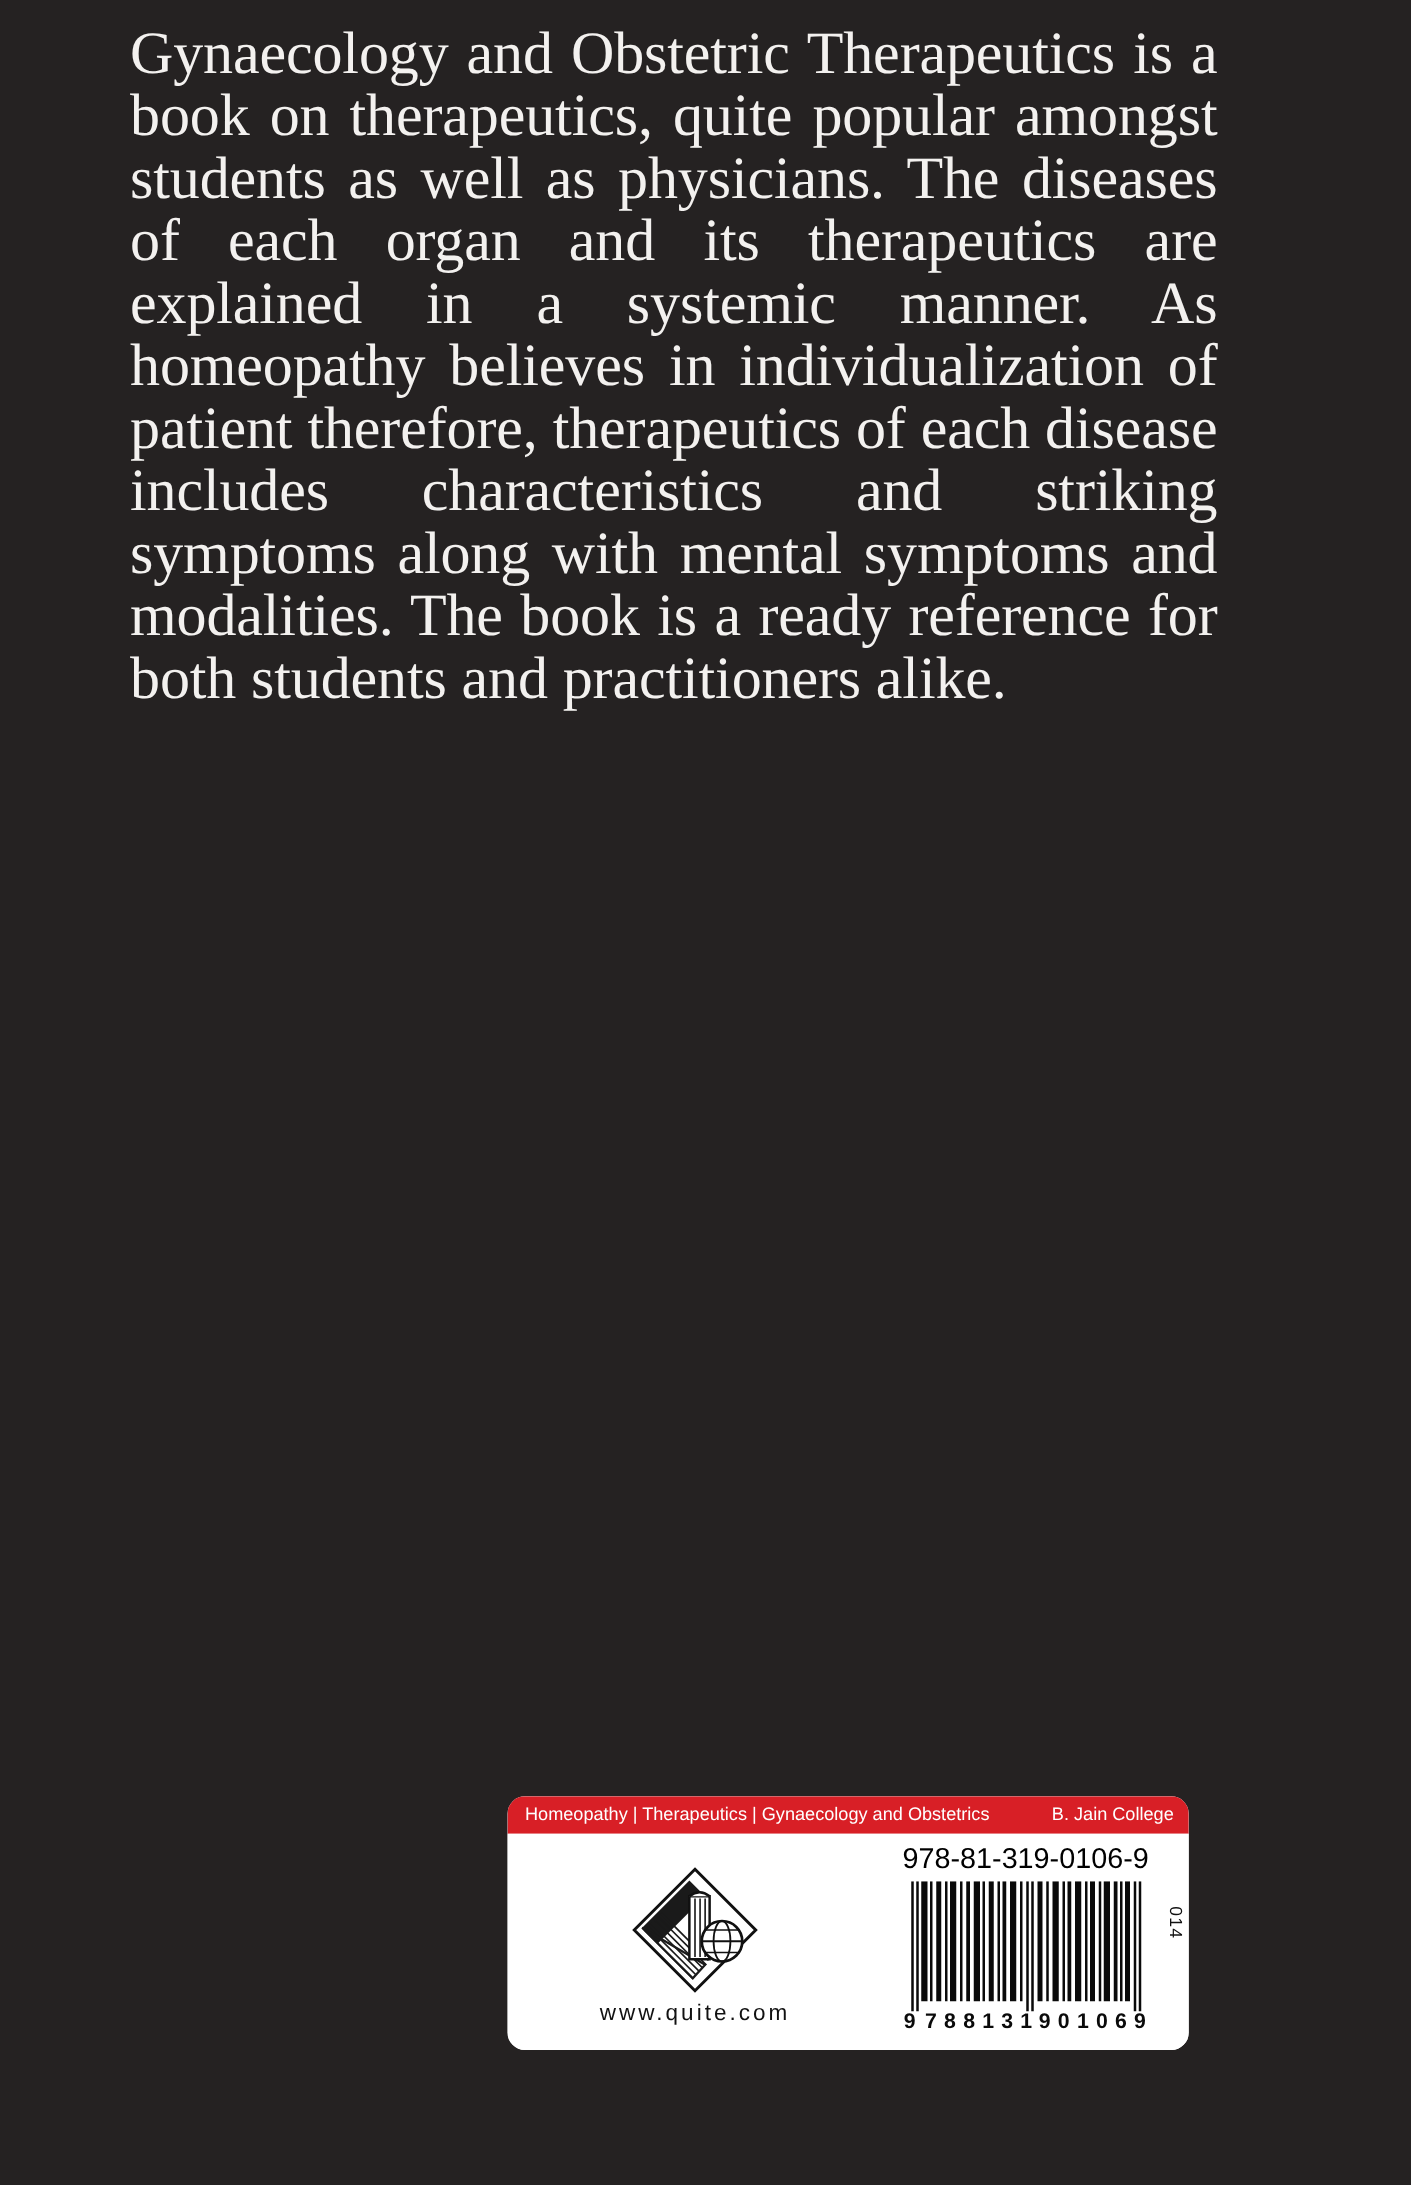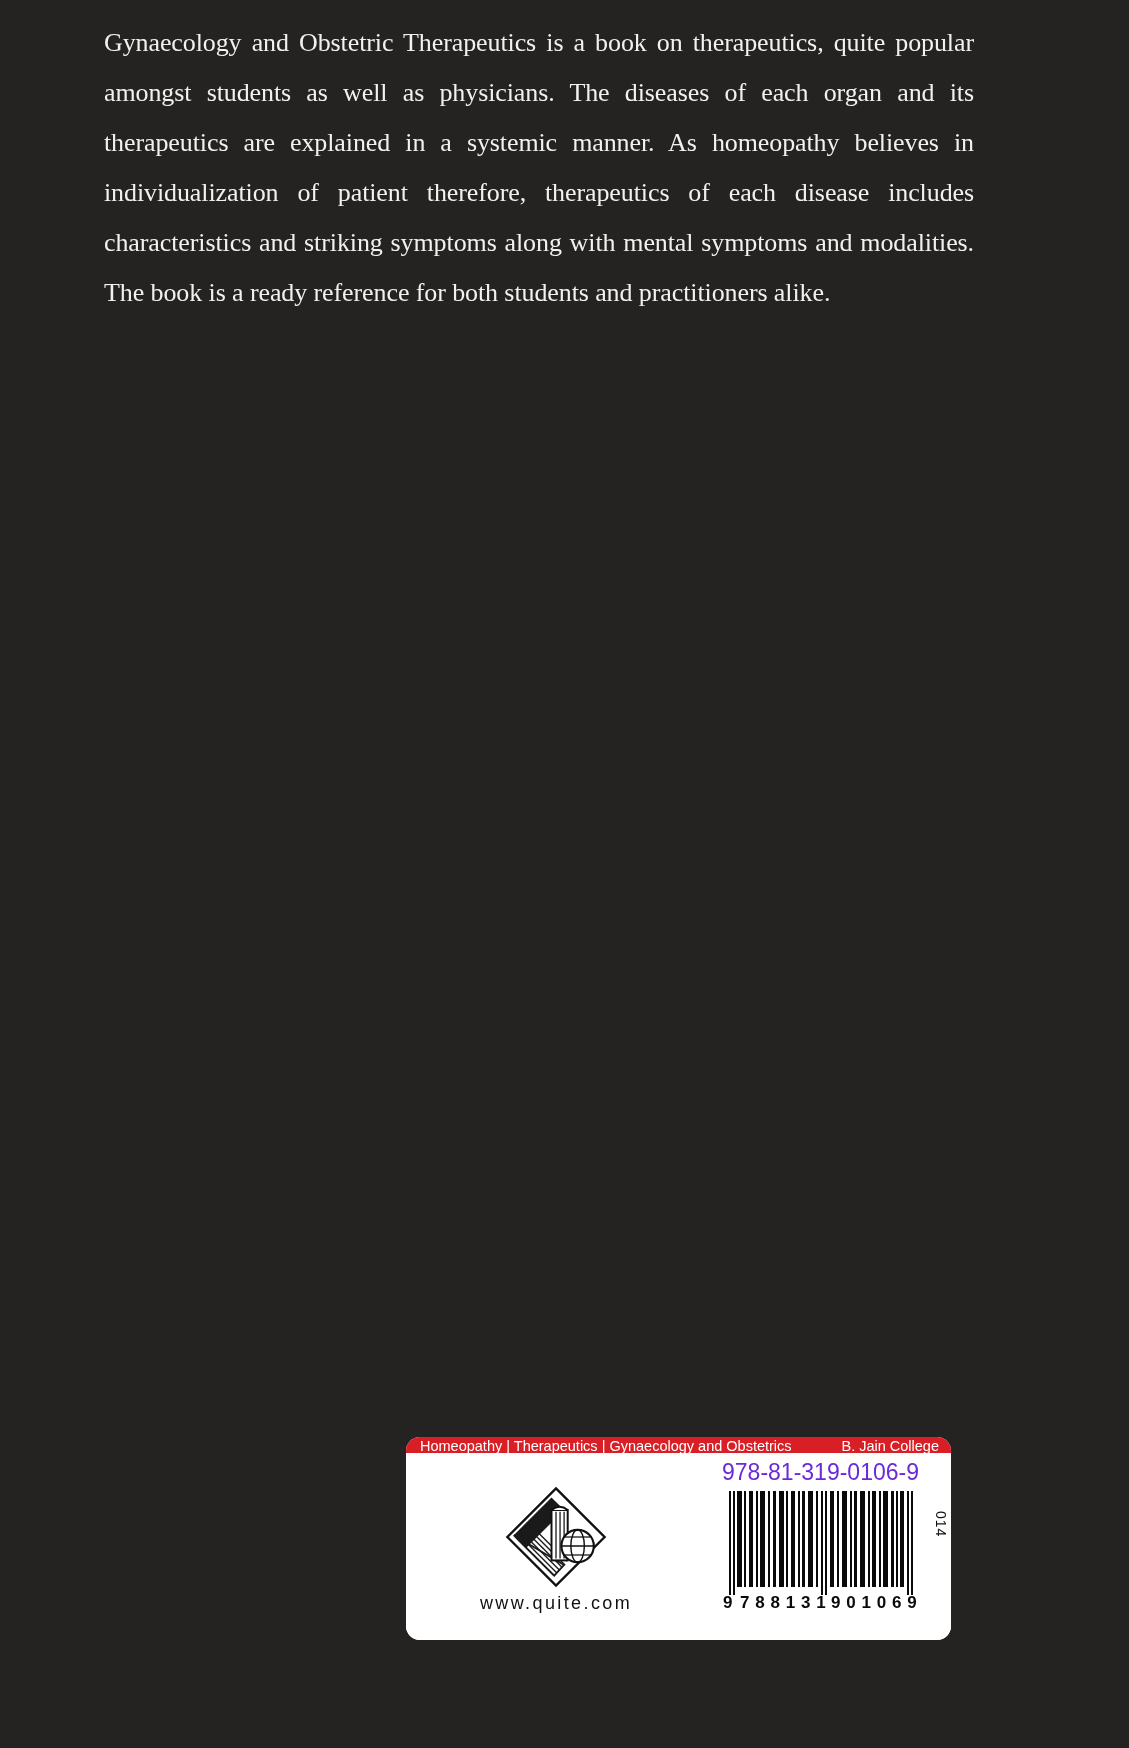--- a/index.html
+++ b/index.html
@@ -25,21 +25,21 @@
   .text-block {
     position: absolute;
     left: 104px;
     top: 18px;
     width: 870px;
   }
 
   .blurb {
     color: #f3f1ef;
     font-family: "Liberation Serif", serif;
-    font-size: 26px;
+    font-size: 48px;
     line-height: 50px;
     text-align: justify;
     text-justify: inter-word;
     margin: 0;
     letter-spacing: -0.1px;
   }
 
   .blurb.last-line-natural {
     text-align-last: left;
   }
@@ -70,23 +70,23 @@
     height: 203px;
     background: #ffffff;
     border-radius: 14px;
     overflow: hidden;
     display: flex;
     flex-direction: column;
   }
 
   .red-banner {
     background: #d81f26;
-    height: 16px;
-    display: flex;
-    align-items: flex-end;
+    height: 30px;
+    display: flex;
+    align-items: center;
     justify-content: space-between;
     padding: 0 12px 0 14px;
     box-sizing: border-box;
     flex: 0 0 auto;
   }
 
   .banner-cats, .banner-imprint {
     color: #ffffff;
     font-family: "Liberation Sans", sans-serif;
     font-size: 14.5px;
@@ -136,21 +136,21 @@
     justify-content: flex-start;
     padding-top: 6px;
     padding-right: 16px;
     box-sizing: border-box;
     position: relative;
   }
 
   .isbn-text {
     font-family: "Liberation Sans", sans-serif;
     font-size: 23px;
-    color: #6d28d9;
+    color: #000000;
     letter-spacing: 0px;
     white-space: nowrap;
     margin-bottom: 5px;
   }
 
   .barcode-wrap {
     position: relative;
     display: block;
   }
 

